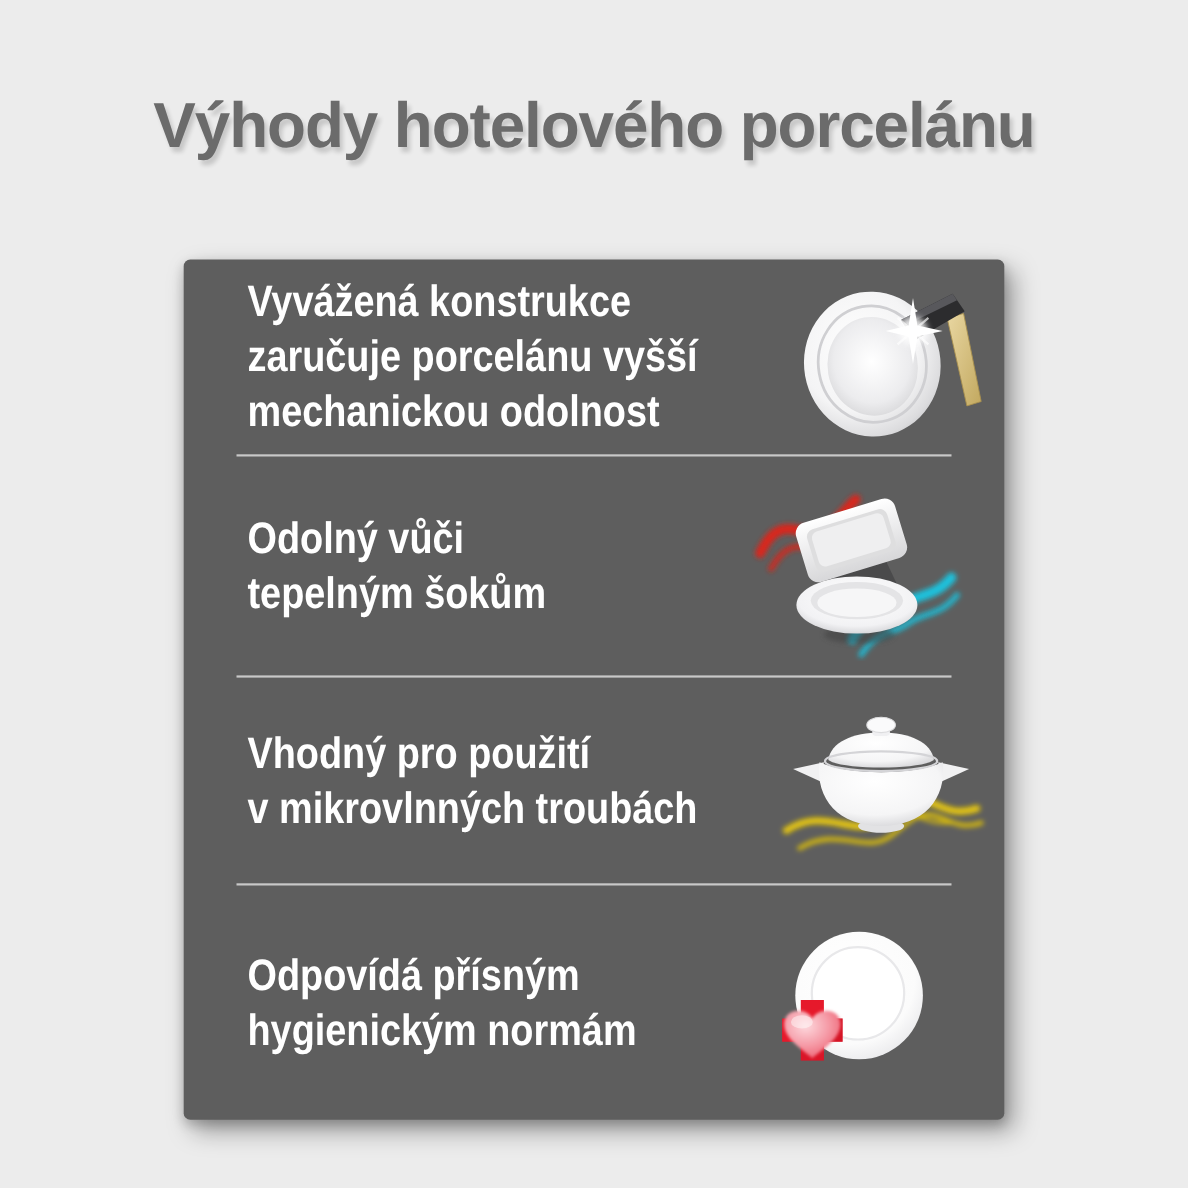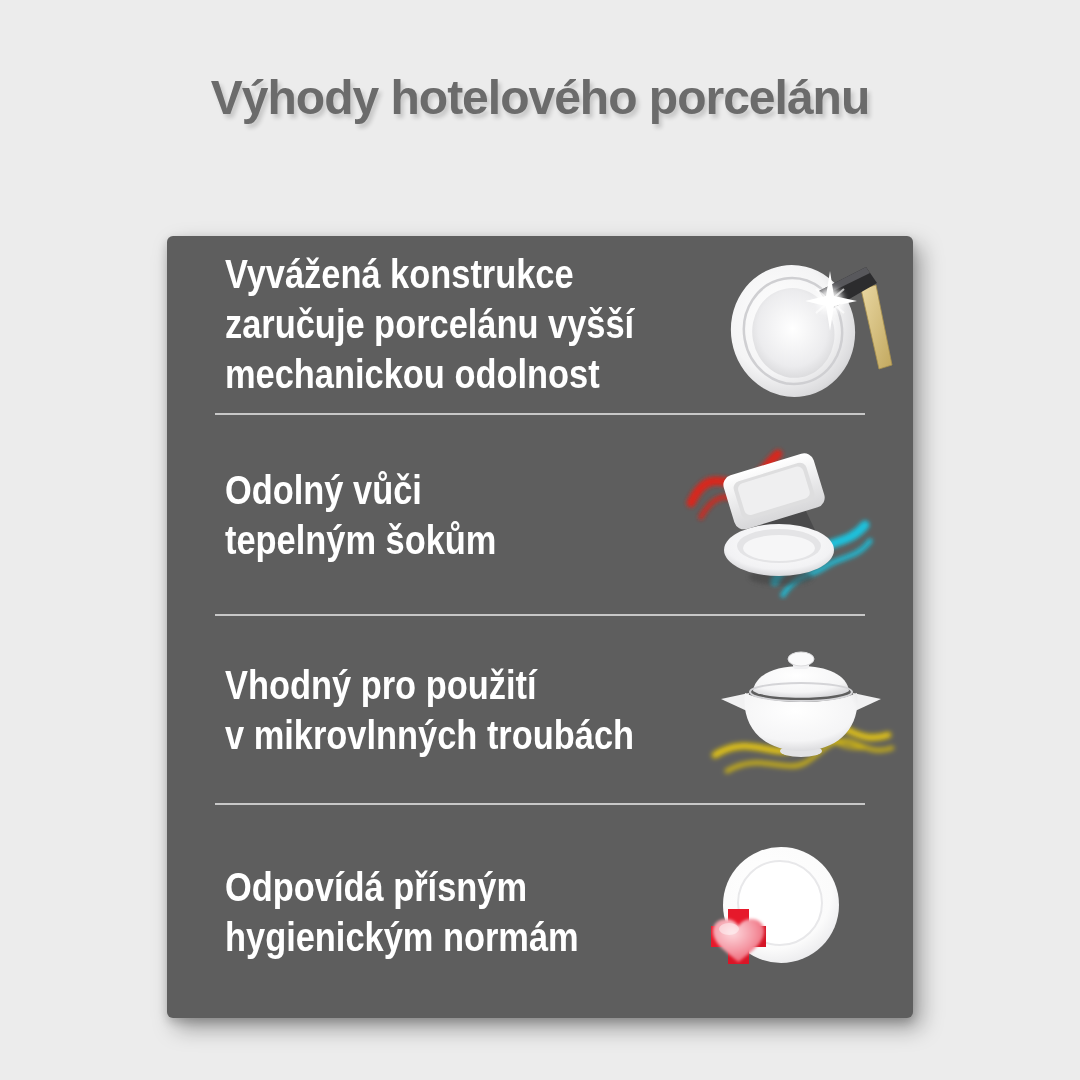--- a/index.html
+++ b/index.html
@@ -2,22 +2,22 @@
 <html><head>
 <meta charset="utf-8">
 <style>
   html,body{margin:0;padding:0;}
   body{
     width:1080px;height:1080px;position:relative;overflow:hidden;
     background:#ececec;
     font-family:"Liberation Sans", sans-serif;
   }
   .page-title{
-    position:absolute;top:74px;left:0;width:1080px;
-    text-align:center;font-size:48px;font-weight:bold;line-height:1;
+    position:absolute;top:86px;left:0;width:1080px;
+    text-align:center;font-size:58px;font-weight:bold;line-height:1;
     color:#6b6b6b;letter-spacing:-1px;
     text-shadow:3px 4px 4px rgba(0,0,0,0.16);
     white-space:nowrap;
   }
   .card{
     position:absolute;left:167px;top:236px;width:746px;height:782px;
     background:#5e5e5e;border-radius:6px;
     box-shadow:8px 10px 22px rgba(0,0,0,0.35), 0 4px 10px rgba(0,0,0,0.18);
     display:flex;flex-direction:column;
   }

